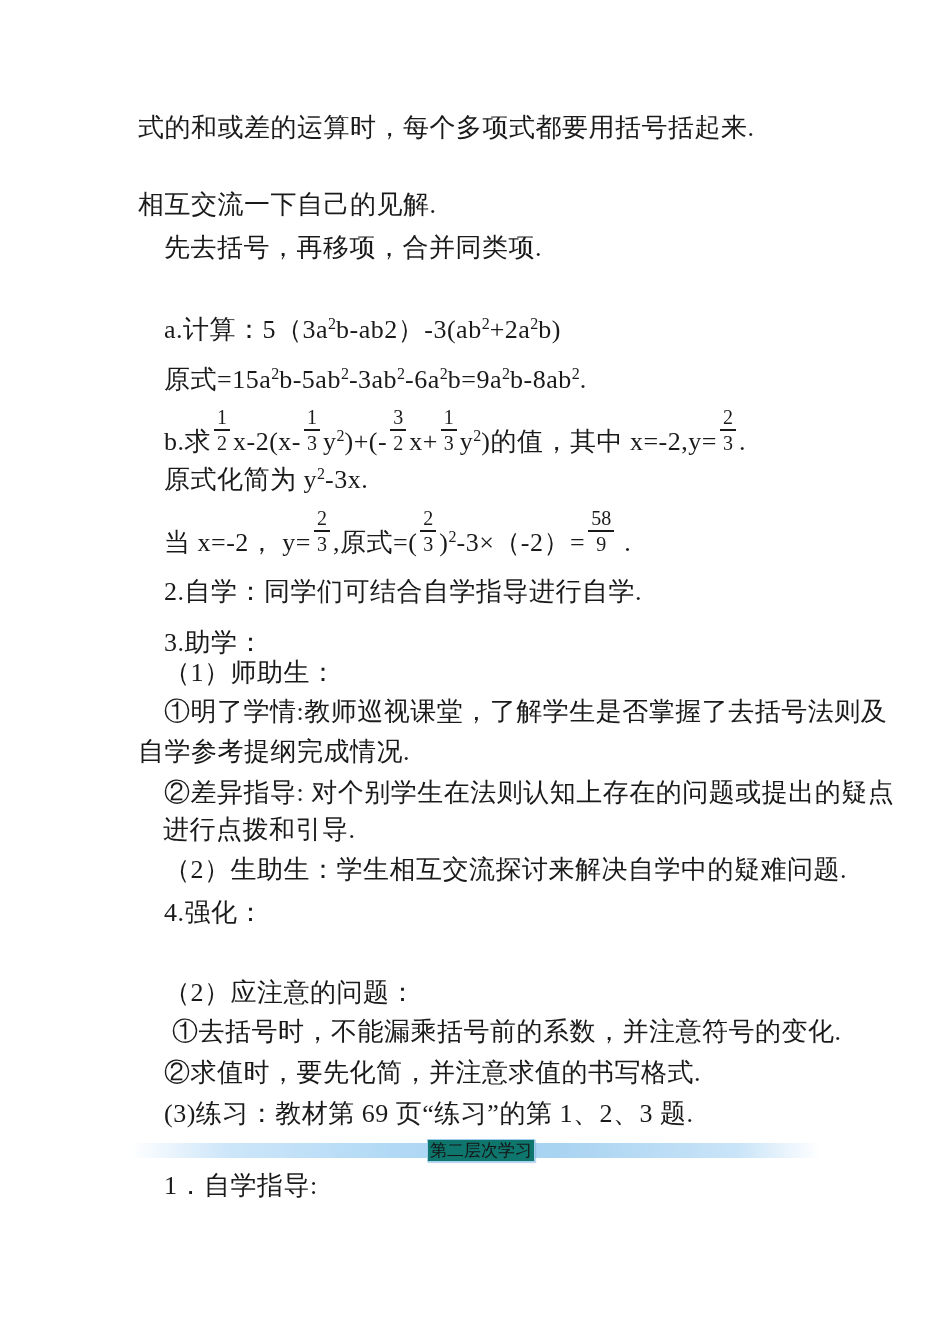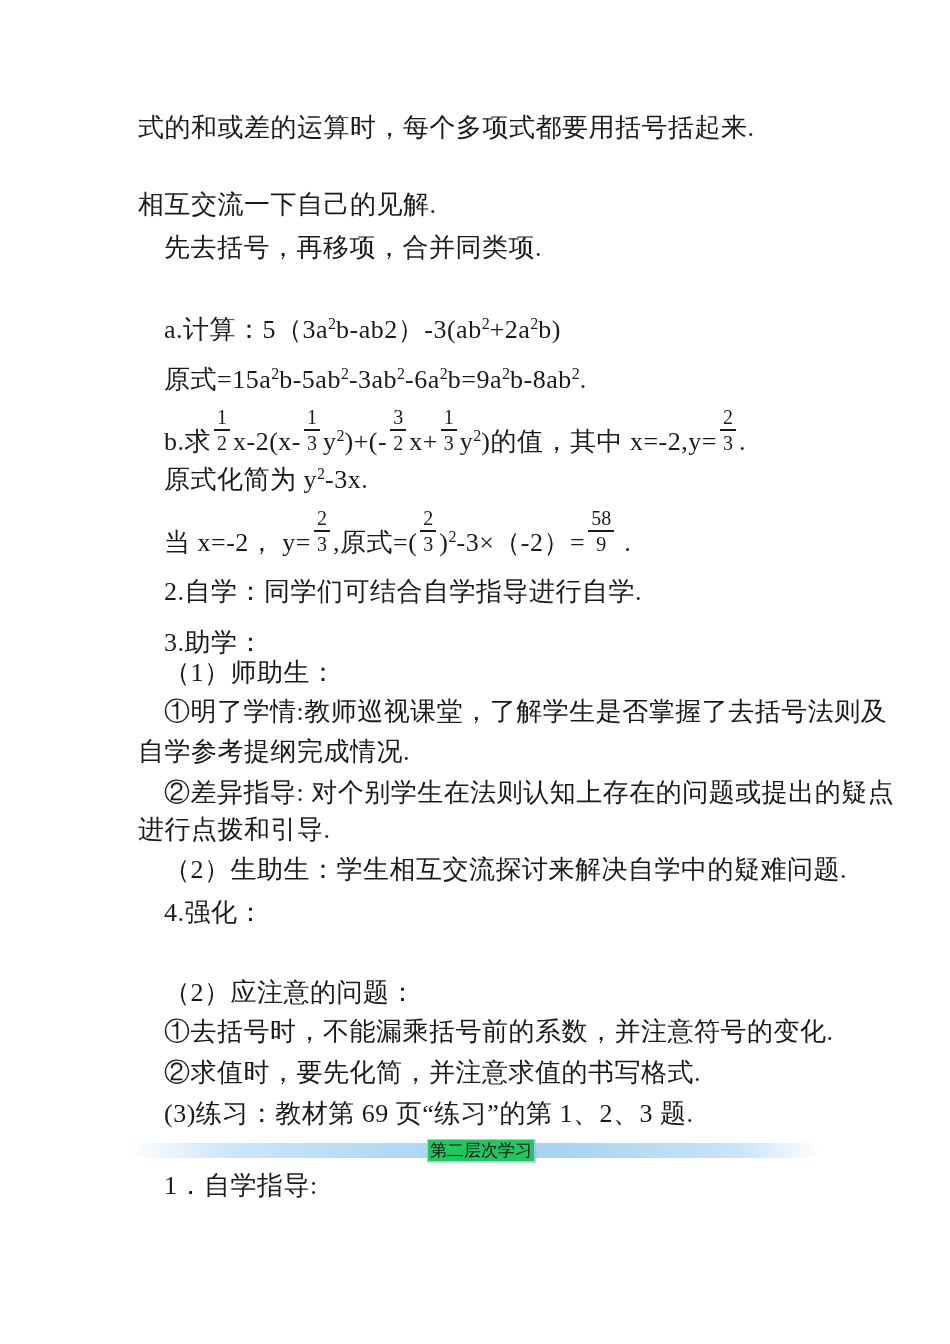--- a/index.html
+++ b/index.html
@@ -50,21 +50,21 @@
       #cde6f9 14%,
       #b1d9f5 38%,
       #a8d3f1 62%,
       #c9e4f8 88%,
       rgba(255,255,255,0) 100%);
   }
   .banner-label{
     position:absolute;
     left:427px;top:1139px;
     width:108px;height:23px;
-    background:#22c55e;
+    background:#0f766e;
     border:1px solid #a2cdee;
     box-sizing:border-box;
     box-shadow:1px 1px 1px rgba(120,170,210,0.45);
     font-family:"Liberation Sans","DejaVu Sans",sans-serif;
     font-size:17px;
     line-height:21px;
     text-align:center;
     color:#141414;
   }
 </style>
@@ -80,25 +80,25 @@
       <div class="line indented" style="top: 367px;"><span>原式=15a</span><span class="sup">2</span><span>b-5ab</span><span class="sup">2</span><span>-3ab</span><span class="sup">2</span><span>-6a</span><span class="sup">2</span><span>b=9a</span><span class="sup">2</span><span>b-8ab</span><span class="sup">2</span><span>.</span></div>
       <div class="line indented math" style="top: 405px;"><span>b.求</span><span class="frac"><span class="num">1</span><span class="den">2</span></span><span>x-2(x-</span><span class="frac"><span class="num">1</span><span class="den">3</span></span><span>y</span><span class="sup">2</span><span>)+(-</span><span class="frac"><span class="num">3</span><span class="den">2</span></span><span>x+</span><span class="frac"><span class="num">1</span><span class="den">3</span></span><span>y</span><span class="sup">2</span><span>)的值，其中 x=-2,y=</span><span class="frac"><span class="num">2</span><span class="den">3</span></span><span>.</span></div>
       <div class="line indented" style="top: 467px;"><span>原式化简为 y</span><span class="sup">2</span><span>-3x.</span></div>
       <div class="line indented math" style="top: 506px;"><span>当 x=-2， y=</span><span class="frac"><span class="num">2</span><span class="den">3</span></span><span>,原式=(</span><span class="frac"><span class="num">2</span><span class="den">3</span></span><span>)</span><span class="sup">2</span><span>-3×（-2）=</span><span class="frac"><span class="num">58</span><span class="den">9</span></span><span> .</span></div>
       <div class="line indented" style="top: 579px;"><span>2.自学：同学们可结合自学指导进行自学.</span></div>
       <div class="line indented" style="top: 620px; margin-top: 10px;"><span>3.助学：</span></div>
       <div class="line indented" style="top: 660px;"><span>（1）师助生：</span></div>
       <div class="line indented" style="top: 699px;"><span>①明了学情:教师巡视课堂，了解学生是否掌握了去括号法则及</span></div>
       <div class="line" style="top: 739px;"><span>自学参考提纲完成情况.</span></div>
       <div class="line indented" style="top: 780px;"><span>②差异指导: 对个别学生在法则认知上存在的问题或提出的疑点</span></div>
-      <div class="line" style="top: 817px;"><span>进行点拨和引导.</span></div>
+      <div class="line" style="top: 817px; margin-left: 25px;"><span>进行点拨和引导.</span></div>
       <div class="line indented" style="top: 857px;"><span>（2）生助生：学生相互交流探讨来解决自学中的疑难问题.</span></div>
       <div class="line indented" style="top: 900px;"><span>4.强化：</span></div>
       <div class="line indented" style="top: 980px;"><span>（2）应注意的问题：</span></div>
-      <div class="line indented" style="top: 1019px;"><span>①去括号时，不能漏乘括号前的系数，并注意符号的变化.</span></div>
+      <div class="line indented" style="top: 1019px; margin-left: 8px;"><span>①去括号时，不能漏乘括号前的系数，并注意符号的变化.</span></div>
       <div class="line indented" style="top: 1060px;"><span>②求值时，要先化简，并注意求值的书写格式.</span></div>
       <div class="line indented" style="top: 1101px;"><span>(3)练习：教材第 69 页“练习”的第 1、2、3 题.</span></div>
       <div class="line indented" style="top: 1173px;"><span>1．自学指导:</span></div>
     </div>
   <div class="banner">
     <div class="banner-bar"></div>
     <div class="banner-label">第二层次学习</div>
   </div>
 </div>
 

